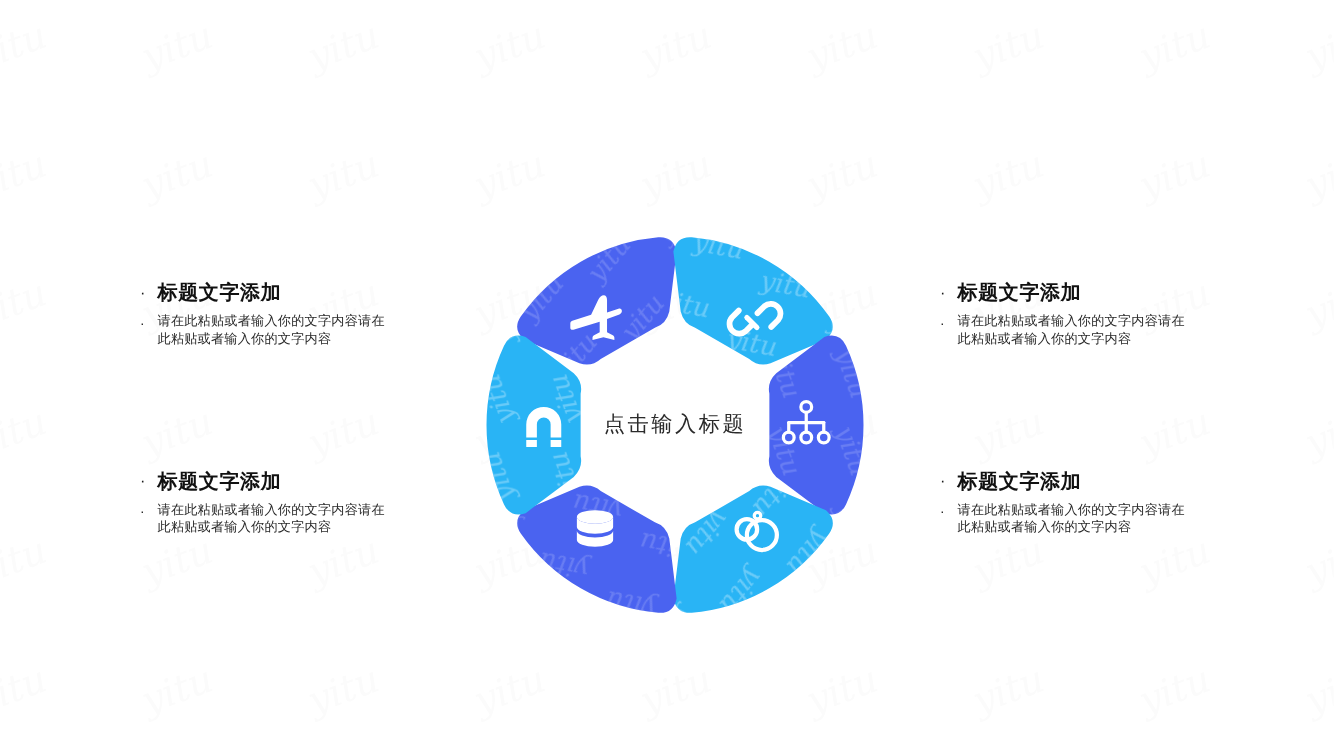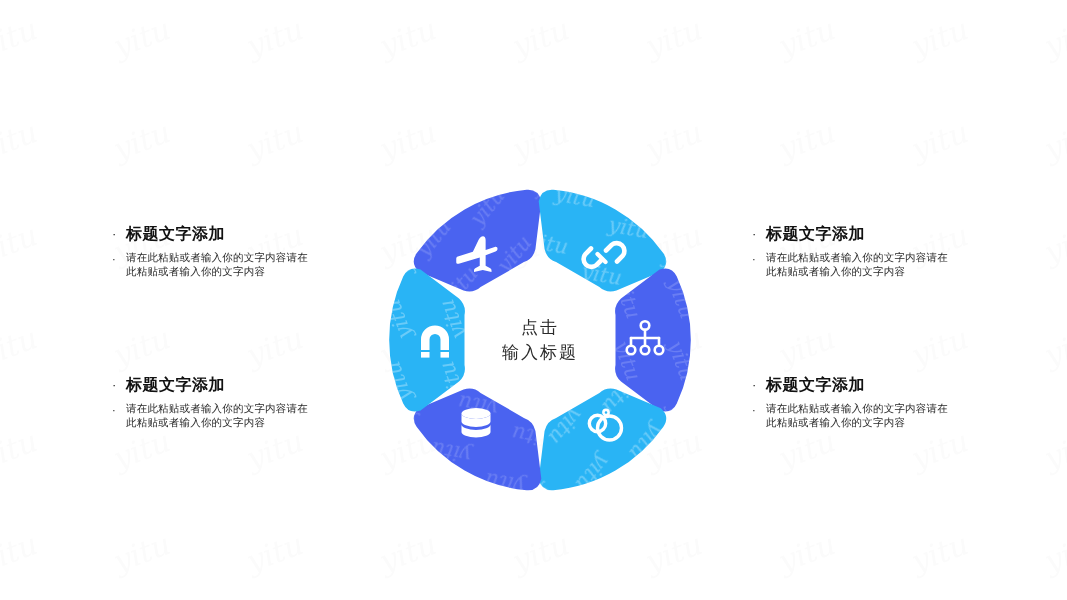--- a/index.html
+++ b/index.html
@@ -41,21 +41,21 @@
   #donut-wrap {
     position: absolute;
     left: 383px; top: 183px;
     width: 314px; height: 314px;
   }
   #donut-svg { display: block; }
 
   #center-label {
     position: absolute;
     left: 0; top: 0; width: 314px; height: 314px;
-    display: flex; flex-direction: column;
+    display: flex; flex-direction: row;
     align-items: center; justify-content: center;
     pointer-events: none;
   }
   #center-label .cl-line {
     font-family: "DejaVu Sans", "Liberation Sans", sans-serif;
     font-size: 17px;
     color: #2b2b2b;
     letter-spacing: 2px;
     line-height: 1.45;
   }

